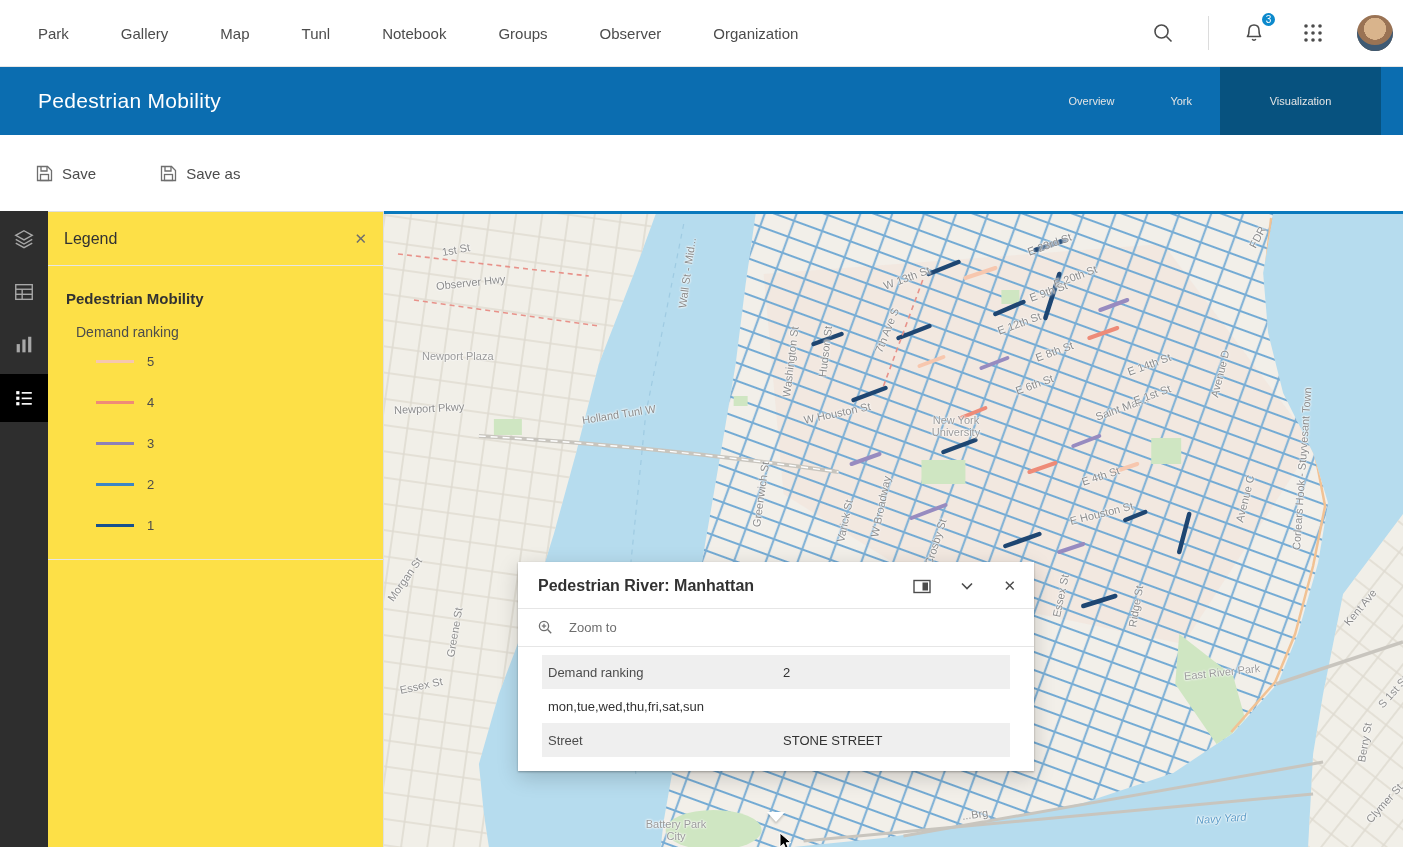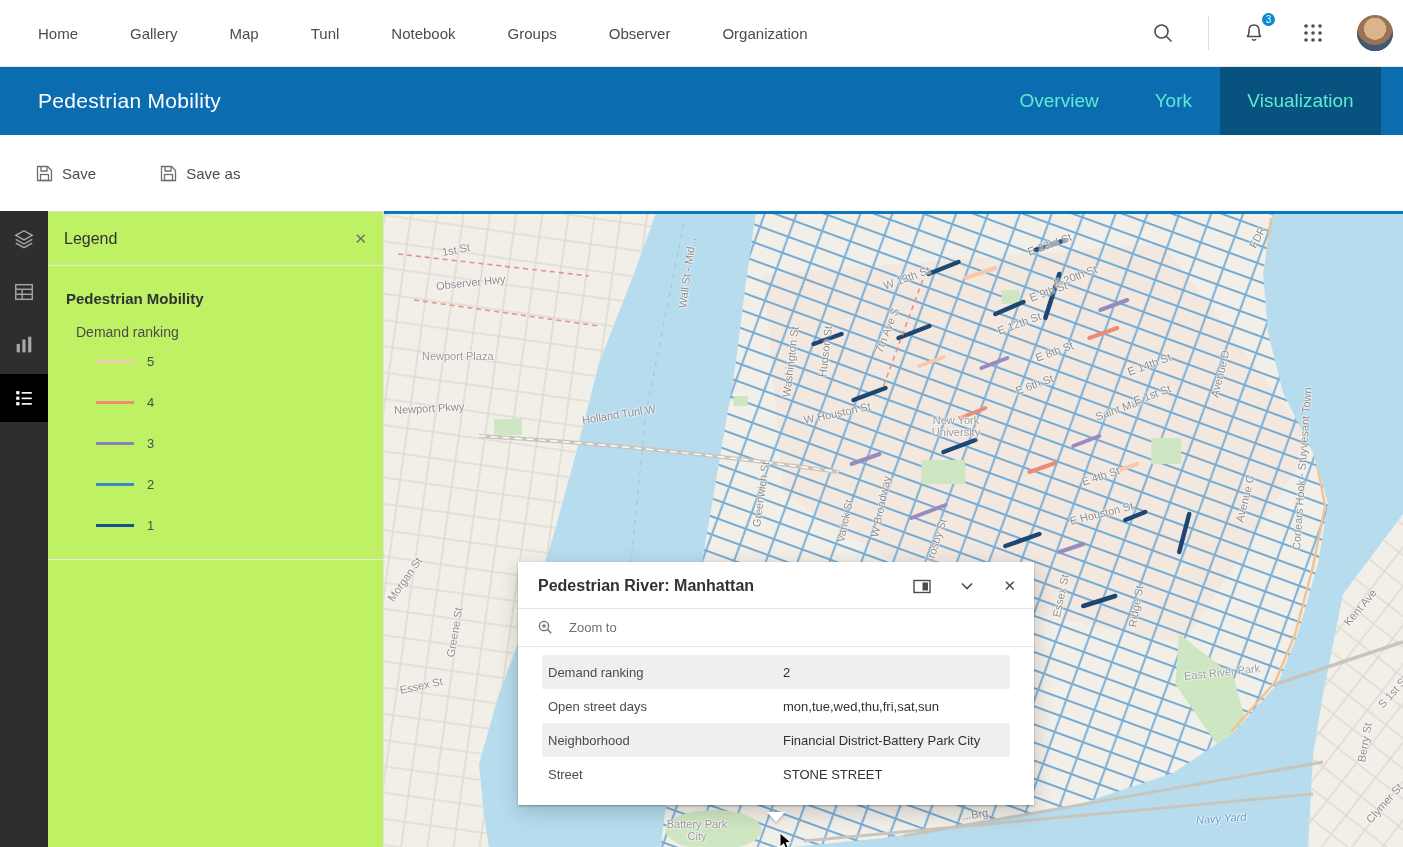--- a/index.html
+++ b/index.html
@@ -21,21 +21,21 @@
            background:#0c89cc; border:2px solid #fff; color:#fff; font-size:10px; line-height:13px;
            text-align:center; padding:0 2px; }
   .avatar { width:36px; height:36px; border-radius:50%; border:none; cursor:pointer;
             background:radial-gradient(circle at 50% 38%, #d9b48c 0 38%, #9a7354 39% 70%, #5f4936 71%);
             box-shadow:inset 0 -6px 0 #3e5a74; }
 
   
   .bluebar { height:68px; background:#0b6db0; display:flex; align-items:center; color:#fff; flex:0 0 auto; }
   .app-title { font-size:21px; font-weight:400; letter-spacing:.3px; margin-left:38px; }
   .tabs { margin-left:auto; display:flex; align-items:stretch; height:100%; }
-  .tab { display:flex; align-items:center; padding:0 28px; font-size:19px; color:#5eead4; cursor:pointer; }
+  .tab { display:flex; align-items:center; padding:0 28px; font-size:11px; color:#e5e5e5; cursor:pointer; }
   .tab.active { background:#07527f; width:161px; justify-content:center; padding:4px; margin-right:22px; }
 
   
   .toolbar { height:76px; background:#fff; display:flex; align-items:center; padding-left:36px; gap:64px; flex:0 0 auto; }
   .tool-btn { display:flex; align-items:center; gap:9px; background:none; border:none; cursor:pointer;
               font-size:15px; color:#4c4c4c; font-family:inherit; }
   .tool-btn svg { stroke:#6e6e6e; }
 
   
   .content { flex:1; display:flex; height:636px; }
@@ -43,21 +43,21 @@
   .iconrail { width:48px; background:#2e2e2e; display:flex; flex-direction:column; align-items:center;
               padding-top:4px; gap:5px; flex:0 0 auto; }
   .rail-btn { width:48px; height:48px; background:none; border:none; cursor:pointer;
               display:flex; align-items:center; justify-content:center; }
   .rail-btn svg { stroke:#a8a8a8; fill:none; }
   .rail-btn .fillpart { fill:#a8a8a8; stroke:none; }
   .rail-btn.active { background:#000; }
   .rail-btn.active svg { stroke:#fff; }
   .rail-btn.active .fillpart { fill:#fff; }
 
-  .legend-panel { width:336px; background:#bef264; border-right:1px solid #dfdfdf; border-top:1px solid #dfdfdf; flex:0 0 auto; }
+  .legend-panel { width:336px; background:#fde047; border-right:1px solid #dfdfdf; border-top:1px solid #dfdfdf; flex:0 0 auto; }
   .legend-header { height:54px; display:flex; align-items:center; justify-content:space-between;
                    padding:0 16px 0 16px; border-bottom:1px solid #e6e6e6; }
   .legend-title { font-size:16px; color:#323232; }
   .panel-close { background:none; border:none; color:#6e6e6e; font-size:15px; cursor:pointer; }
   .legend-body { padding:24px 18px 0 18px; }
   .layer-title { font-size:15px; font-weight:bold; color:#323232; }
   .field-label { font-size:14px; color:#4c4c4c; margin:17px 0 14px 10px; }
   .legend-row { display:flex; align-items:center; gap:13px; margin:0 0 26px 30px; }
   .swatch { width:38px; height:3px; }
   .class-label { font-size:13px; color:#4c4c4c; }
@@ -91,21 +91,21 @@
                   filter:drop-shadow(0 2px 1px rgba(0,0,0,.2)); }
   .cursor { position:absolute; left:395px; top:618px; z-index:9; }
 </style>
 </head>
 <body>
 
 <div class="app">
 
   <header class="topnav">
     <nav class="nav-items">
-      <span class="nav-item">Home</span>
+      <span class="nav-item">Park</span>
       <span class="nav-item">Gallery</span>
       <span class="nav-item">Map</span>
       <span class="nav-item">Tunl</span>
       <span class="nav-item">Notebook</span>
       <span class="nav-item">Groups</span>
       <span class="nav-item">Observer</span>
       <span class="nav-item">Organization</span>
     </nav>
     <div class="nav-right">
       <button class="icon-btn">
@@ -371,21 +371,21 @@
           <span class="mlabel" style="left: 855px; top: 302px; transform: rotate(-76deg);">Avenue C</span>
           <span class="mlabel" style="left: 830px; top: 177px; transform: rotate(-76deg);">Avenue D</span>
           <span class="mlabel" style="left: 868px; top: 27px; transform: rotate(-62deg);">FDR</span>
           <span class="mlabel" style="left: 912px; top: 330px; transform: rotate(-86deg);">Corlears Hook - Stuyvesant Town</span>
           <span class="mlabel pl" style="left: 800px; top: 456px; transform: rotate(-6deg);">East River Park</span>
           <span class="mlabel" style="left: 962px; top: 404px; transform: rotate(-50deg);">Kent Ave</span>
           <span class="mlabel" style="left: 996px; top: 486px; transform: rotate(-48deg);">S 1st St</span>
           <span class="mlabel" style="left: 977px; top: 542px; transform: rotate(-80deg);">Berry St</span>
           <span class="mlabel" style="left: 984px; top: 601px; transform: rotate(-48deg);">Clymer St</span>
           <span class="mlabel wa" style="left: 812px; top: 600px; transform: rotate(-4deg);">Navy Yard</span>
-          <span class="mlabel pl" style="left: 313px; top: 604px; transform: rotate(0deg); width: 62px; white-space: normal; text-align: center; margin-left: -31px;">Battery Park City</span>
+          <span class="mlabel pl" style="left: 292px; top: 604px; transform: rotate(0deg); width: 62px; white-space: normal; text-align: center; margin-left: -31px;">Battery Park City</span>
           <span class="mlabel" style="left: 578px; top: 596px; transform: rotate(-8deg);">...Brg</span>
         </div>
 
       <div class="popup">
         <div class="popup-header">
           <span class="popup-title">Pedestrian River: Manhattan</span>
           <span class="popup-actions">
             <button>
               <svg width="18" height="15" viewBox="0 0 18 15">
                 <rect x="1" y="1.5" width="16" height="12" fill="none" stroke="#4c4c4c" stroke-width="1.4"></rect>
@@ -408,26 +408,21 @@
             <line x1="9.6" y1="9.6" x2="13.2" y2="13.2" stroke="#6e6e6e" stroke-width="1.4"></line>
           </svg>
           <span>Zoom to</span>
         </div>
         <div class="attr-table">
           <div class="attr-row">
             <span class="attr-field">Demand ranking</span>
             <span class="attr-value">2</span>
           </div>
           <div class="attr-row">
-            <span class="attr-field">Open street days</span>
             <span class="attr-value">mon,tue,wed,thu,fri,sat,sun</span>
-          </div>
-          <div class="attr-row">
-            <span class="attr-field">Neighborhood</span>
-            <span class="attr-value">Financial District-Battery Park City</span>
           </div>
           <div class="attr-row">
             <span class="attr-field">Street</span>
             <span class="attr-value">STONE STREET</span>
           </div>
         </div>
       </div>
       <div class="popup-anchor"></div>
 
       <svg class="cursor" width="14" height="19" viewBox="0 0 14 19">

